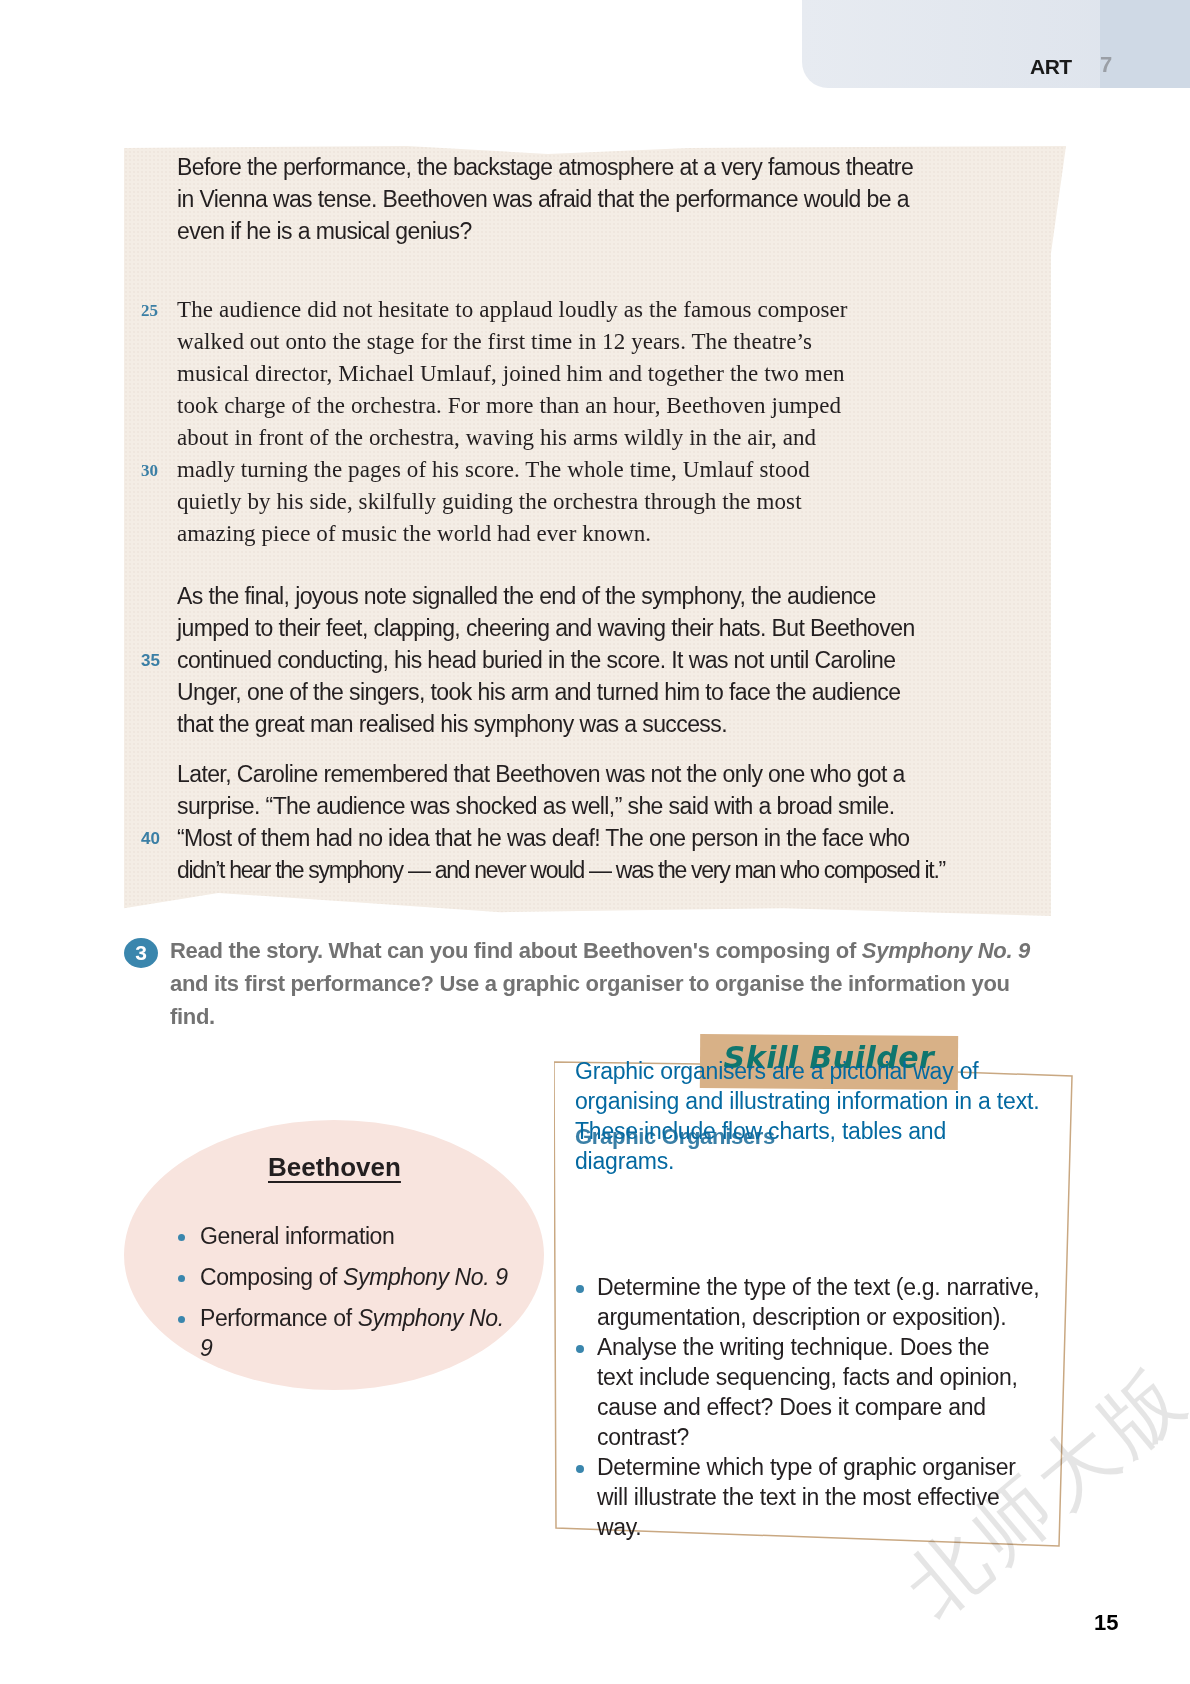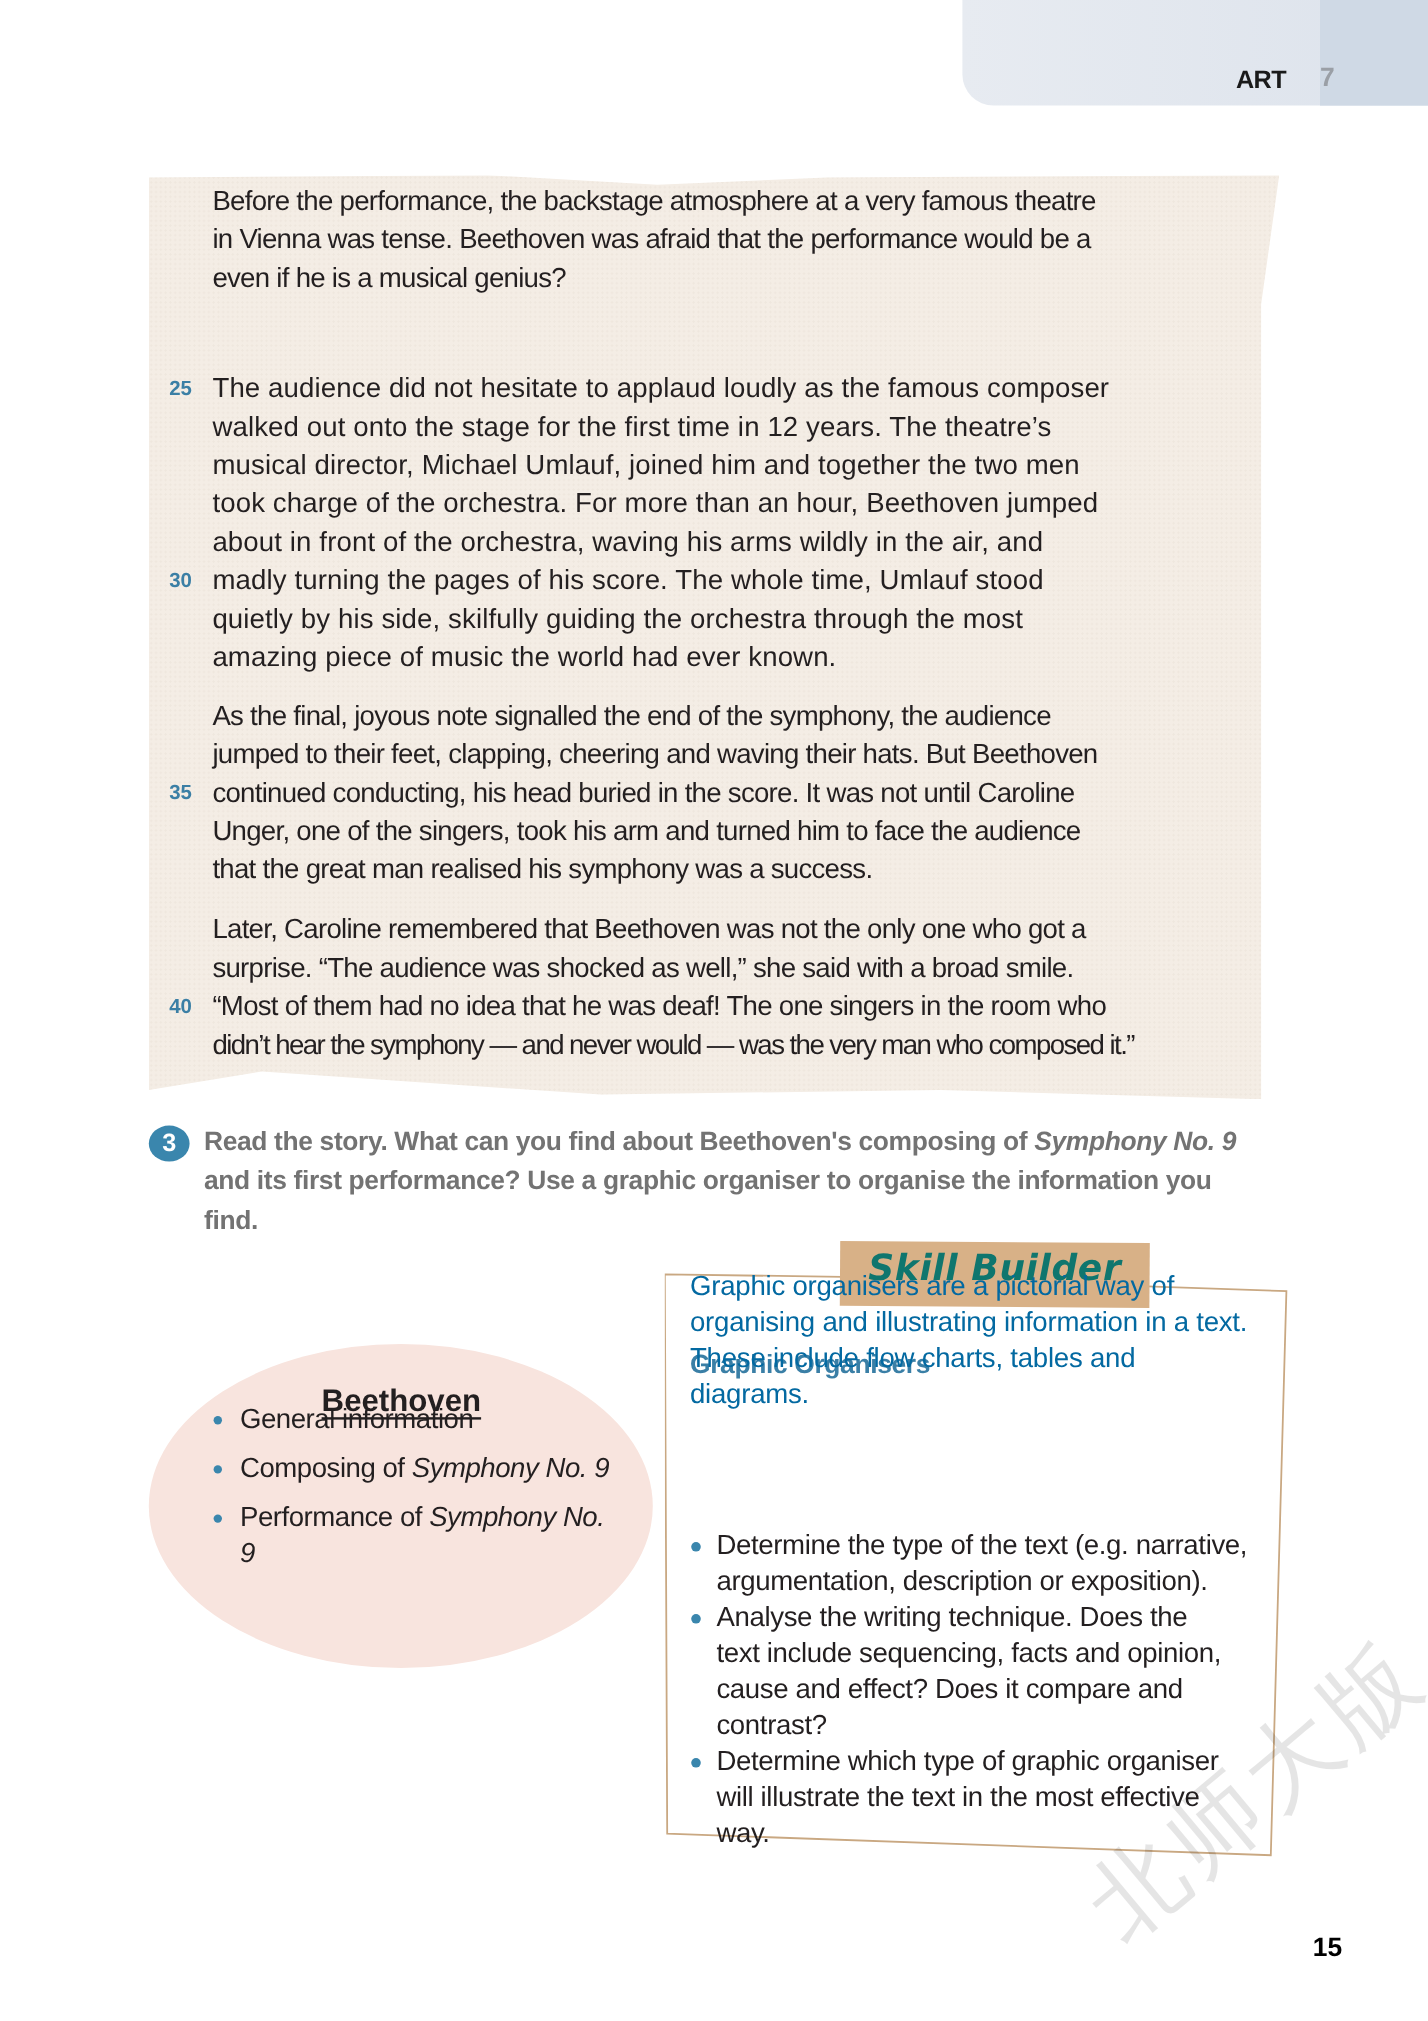--- a/index.html
+++ b/index.html
@@ -67,21 +67,21 @@
     
     .organiser {
       position: absolute; left: 124px; top: 1120px; width: 420px; height: 270px;
       border-radius: 50%; background: #f8e4de;
     }
     .org-title {
       position: absolute; left: 268px; top: 1152px; font-size: 26px;
       font-weight: bold; text-decoration: underline; text-underline-offset: 5px;
       color: #231f20;
     }
-    .org-list { position: absolute; left: 175px; top: 1167px; width: 340px; list-style: none; }
+    .org-list { position: absolute; left: 175px; top: 1221px; width: 340px; list-style: none; }
     .org-list li {
       position: relative; padding-left: 25px; font-size: 23px; line-height: 30px;
       margin-bottom: 11px; color: #231f20; letter-spacing: -0.4px;
     }
     .org-list li::before {
       content: ""; position: absolute; left: 3px; top: 13px; width: 7px; height: 7px;
       border-radius: 50%; background: #3a86ad;
     }
     .org-list li em { font-style: italic; }
 
@@ -139,21 +139,21 @@
 <div class="header-unit">7</div>
 
 <div class="story-card"></div>
 
 <div class="paragraph" style="top:151px;">
   <span class="line">Before the performance, the backstage atmosphere at a very famous theatre</span>
   <span class="line">in Vienna was tense. Beethoven was afraid that the performance would be a</span>
   <span class="line">even if he is a musical genius?</span>
 </div>
 
-<div class="paragraph p-wide" style="top:307px;">
+<div class="paragraph p-wide" style="top:294px;font-family:Liberation Serif, serif;">
   <span class="line"><span class="line-num">25</span><span>The audience did not hesitate to applaud loudly as the famous composer</span></span>
   <span class="line">walked out onto the stage for the first time in 12 years. The theatre’s</span>
   <span class="line">musical director, Michael Umlauf, joined him and together the two men</span>
   <span class="line">took charge of the orchestra. For more than an hour, Beethoven jumped</span>
   <span class="line">about in front of the orchestra, waving his arms wildly in the air, and</span>
   <span class="line"><span class="line-num">30</span><span>madly turning the pages of his score. The whole time, Umlauf stood</span></span>
   <span class="line">quietly by his side, skilfully guiding the orchestra through the most</span>
   <span class="line">amazing piece of music the world had ever known.</span>
 </div>
 
@@ -161,21 +161,21 @@
   <span class="line">As the final, joyous note signalled the end of the symphony, the audience</span>
   <span class="line">jumped to their feet, clapping, cheering and waving their hats. But Beethoven</span>
   <span class="line"><span class="line-num">35</span><span>continued conducting, his head buried in the score. It was not until Caroline</span></span>
   <span class="line">Unger, one of the singers, took his arm and turned him to face the audience</span>
   <span class="line">that the great man realised his symphony was a success.</span>
 </div>
 
 <div class="paragraph" style="top:758px;">
   <span class="line">Later, Caroline remembered that Beethoven was not the only one who got a</span>
   <span class="line">surprise. “The audience was shocked as well,” she said with a broad smile.</span>
-  <span class="line"><span class="line-num">40</span><span>“Most of them had no idea that he was deaf! The one singers in the room who</span></span>
+  <span class="line"><span class="line-num">40</span><span>“Most of them had no idea that he was deaf! The one person in the face who</span></span>
   <span class="line" style="letter-spacing:-1.3px;">didn’t hear the symphony — and never would — was the very man who composed it.”</span>
 </div>
 
 <div class="task">
   <div class="task-badge">3</div>
   <div class="task-text"><span>Read the story. What can you find about Beethoven's composing of </span><em>Symphony No. 9</em><span> and its first performance? Use a graphic organiser to organise the information you find.</span></div>
 </div>
 
 <div class="organiser"></div>
 <div class="org-title">Beethoven</div>

